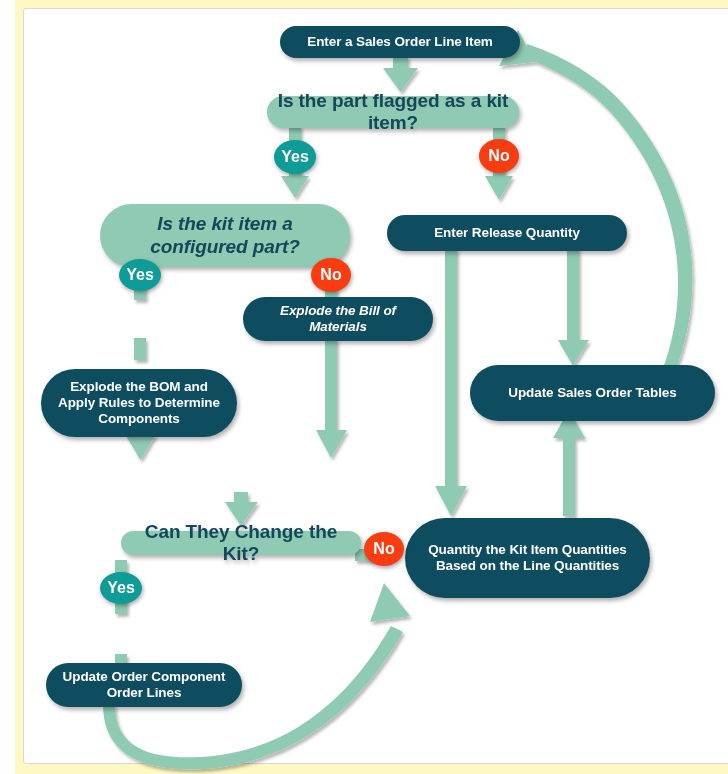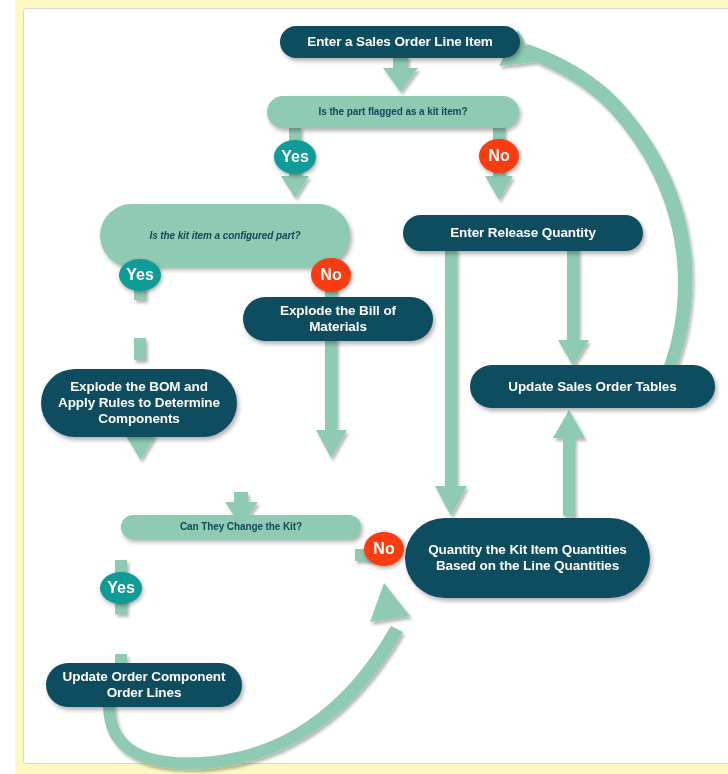--- a/index.html
+++ b/index.html
@@ -50,21 +50,21 @@
     filter: drop-shadow(2px 3px 2px rgba(0,0,0,0.30));
   }
   .node.process {
     background: #0d4d5f;
     color: #ffffff;
     font-size: 13.5px;
   }
   .node.decision {
     background: #8fcbb2;
     color: #13475a;
-    font-size: 10px;
+    font-size: 19px;
   }
   .badge {
     position: absolute;
     display: flex;
     align-items: center;
     justify-content: center;
     border-radius: 50%;
     color: #ffffff;
     font-weight: bold;
     font-size: 16px;
@@ -205,39 +205,39 @@
   </div>
 
   <div class="node decision" style="left:252px; top:96px; width:252px; height:32px;">
     <span>Is the part flagged as a kit item?</span>
   </div>
 
   <div class="node decision" style="left:85px; top:204px; width:250px; height:63px;font-style:italic;">
     <span>Is the kit item a configured part?</span>
   </div>
 
-  <div class="node process" style="left:388px; top:215px; width:240px; height:36px;">
+  <div class="node process" style="left:372px; top:215px; width:240px; height:36px;">
     <span>Enter Release Quantity</span>
   </div>
 
 
-  <div class="node process" style="left:228px; top:297px; width:190px; height:44px;">
+  <div class="node process" style="left:228px; top:297px; width:190px; height:44px;font-style:italic;">
     <span>Explode the Bill of Materials</span>
   </div>
 
   <div class="node process" style="left:26px; top:369px; width:196px; height:68px;">
     <span>Explode the BOM and Apply Rules to Determine Components</span>
   </div>
 
-  <div class="node process" style="left:455px; top:365px; width:245px; height:43px;">
+  <div class="node process" style="left:455px; top:365px; width:245px; height:56px;">
     <span>Update Sales Order Tables</span>
   </div>
 
 
-  <div class="node decision" style="left:106px; top:515px; width:240px; height:24px;">
+  <div class="node decision" style="left:106px; top:531px; width:240px; height:24px;">
     <span>Can They Change the Kit?</span>
   </div>
 
   <div class="node process" style="left:390px; top:518px; width:245px; height:80px;">
     <span>Quantity the Kit Item Quantities Based on the Line Quantities</span>
   </div>
 
 
   <div class="node process" style="left:31px; top:663px; width:196px; height:44px;">
     <span>Update Order Component Order Lines</span>

